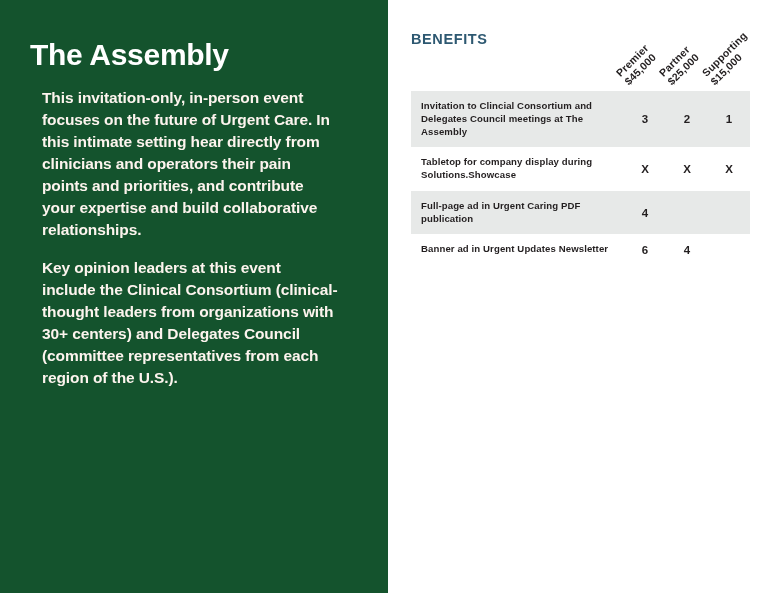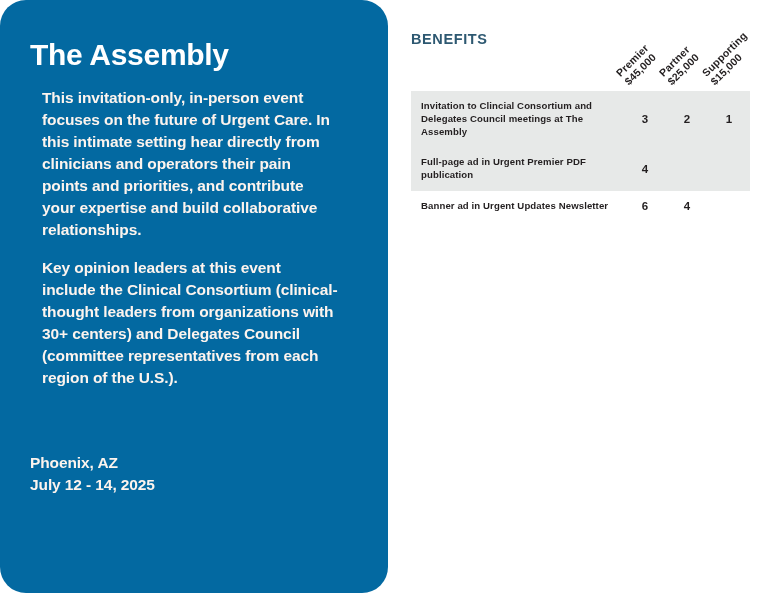--- a/index.html
+++ b/index.html
@@ -21,24 +21,23 @@
     background: #ffffff;
   }
 
   
   .left-panel {
     position: absolute;
     left: 0;
     top: 0;
     width: 388px;
     height: 593px;
-    background: #0369a1;
+    background: #14532d;
     box-sizing: border-box;
     padding: 38px 38px 0 30px;
-    border-radius: 26px;
   }
 
   .event-title {
     font-size: 30px;
     font-weight: bold;
     color: #ffffff;
     letter-spacing: -0.3px;
     line-height: 1.1;
     margin: 0 0 16px 0;
   }
@@ -158,24 +157,20 @@
 
 <div class="page">
 
   <div class="left-panel">
     <h1 class="event-title">The Assembly</h1>
 
     <p class="event-paragraph">This invitation-only, in-person event focuses on the future of Urgent Care. In this intimate setting hear directly from clinicians and operators their pain points and priorities, and contribute your expertise and build collaborative relationships.</p>
 
     <p class="event-paragraph">Key opinion leaders at this event include the Clinical Consortium (clinical-thought leaders from organizations with 30+ centers) and Delegates Council (committee representatives from each region of the U.S.).</p>
 
-    <div class="event-location-block">
-      <div class="event-location">Phoenix, AZ</div>
-      <div class="event-dates">July 12 - 14, 2025</div>
-    </div>
   </div>
 
   <div class="right-panel">
 
     <div class="benefits-heading">BENEFITS</div>
 
     <div class="tier-headers">
       <div class="tier-header t0">
         <span class="tier-name">Premier</span>
         <span class="tier-price">$45,000</span>
@@ -197,22 +192,28 @@
         <col style="width:42px">
         <col style="width:42px">
       </colgroup>
       <tbody id="benefits-body">
           <tr class="shaded">
             <td class="cell-label">Invitation to Clincial Consortium and Delegates Council meetings at The Assembly</td>
             <td class="cell-value">3</td>
             <td class="cell-value">2</td>
             <td class="cell-value">1</td>
           </tr>
+          <tr class="plain">
+            <td class="cell-label">Tabletop for company display during Solutions.Showcase</td>
+            <td class="cell-value">X</td>
+            <td class="cell-value">X</td>
+            <td class="cell-value">X</td>
+          </tr>
           <tr class="shaded">
-            <td class="cell-label">Full-page ad in Urgent Premier PDF publication</td>
+            <td class="cell-label">Full-page ad in Urgent Caring PDF publication</td>
             <td class="cell-value">4</td>
             <td class="cell-value"></td>
             <td class="cell-value"></td>
           </tr>
           <tr class="plain">
             <td class="cell-label">Banner ad in Urgent Updates Newsletter</td>
             <td class="cell-value">6</td>
             <td class="cell-value">4</td>
             <td class="cell-value"></td>
           </tr>

